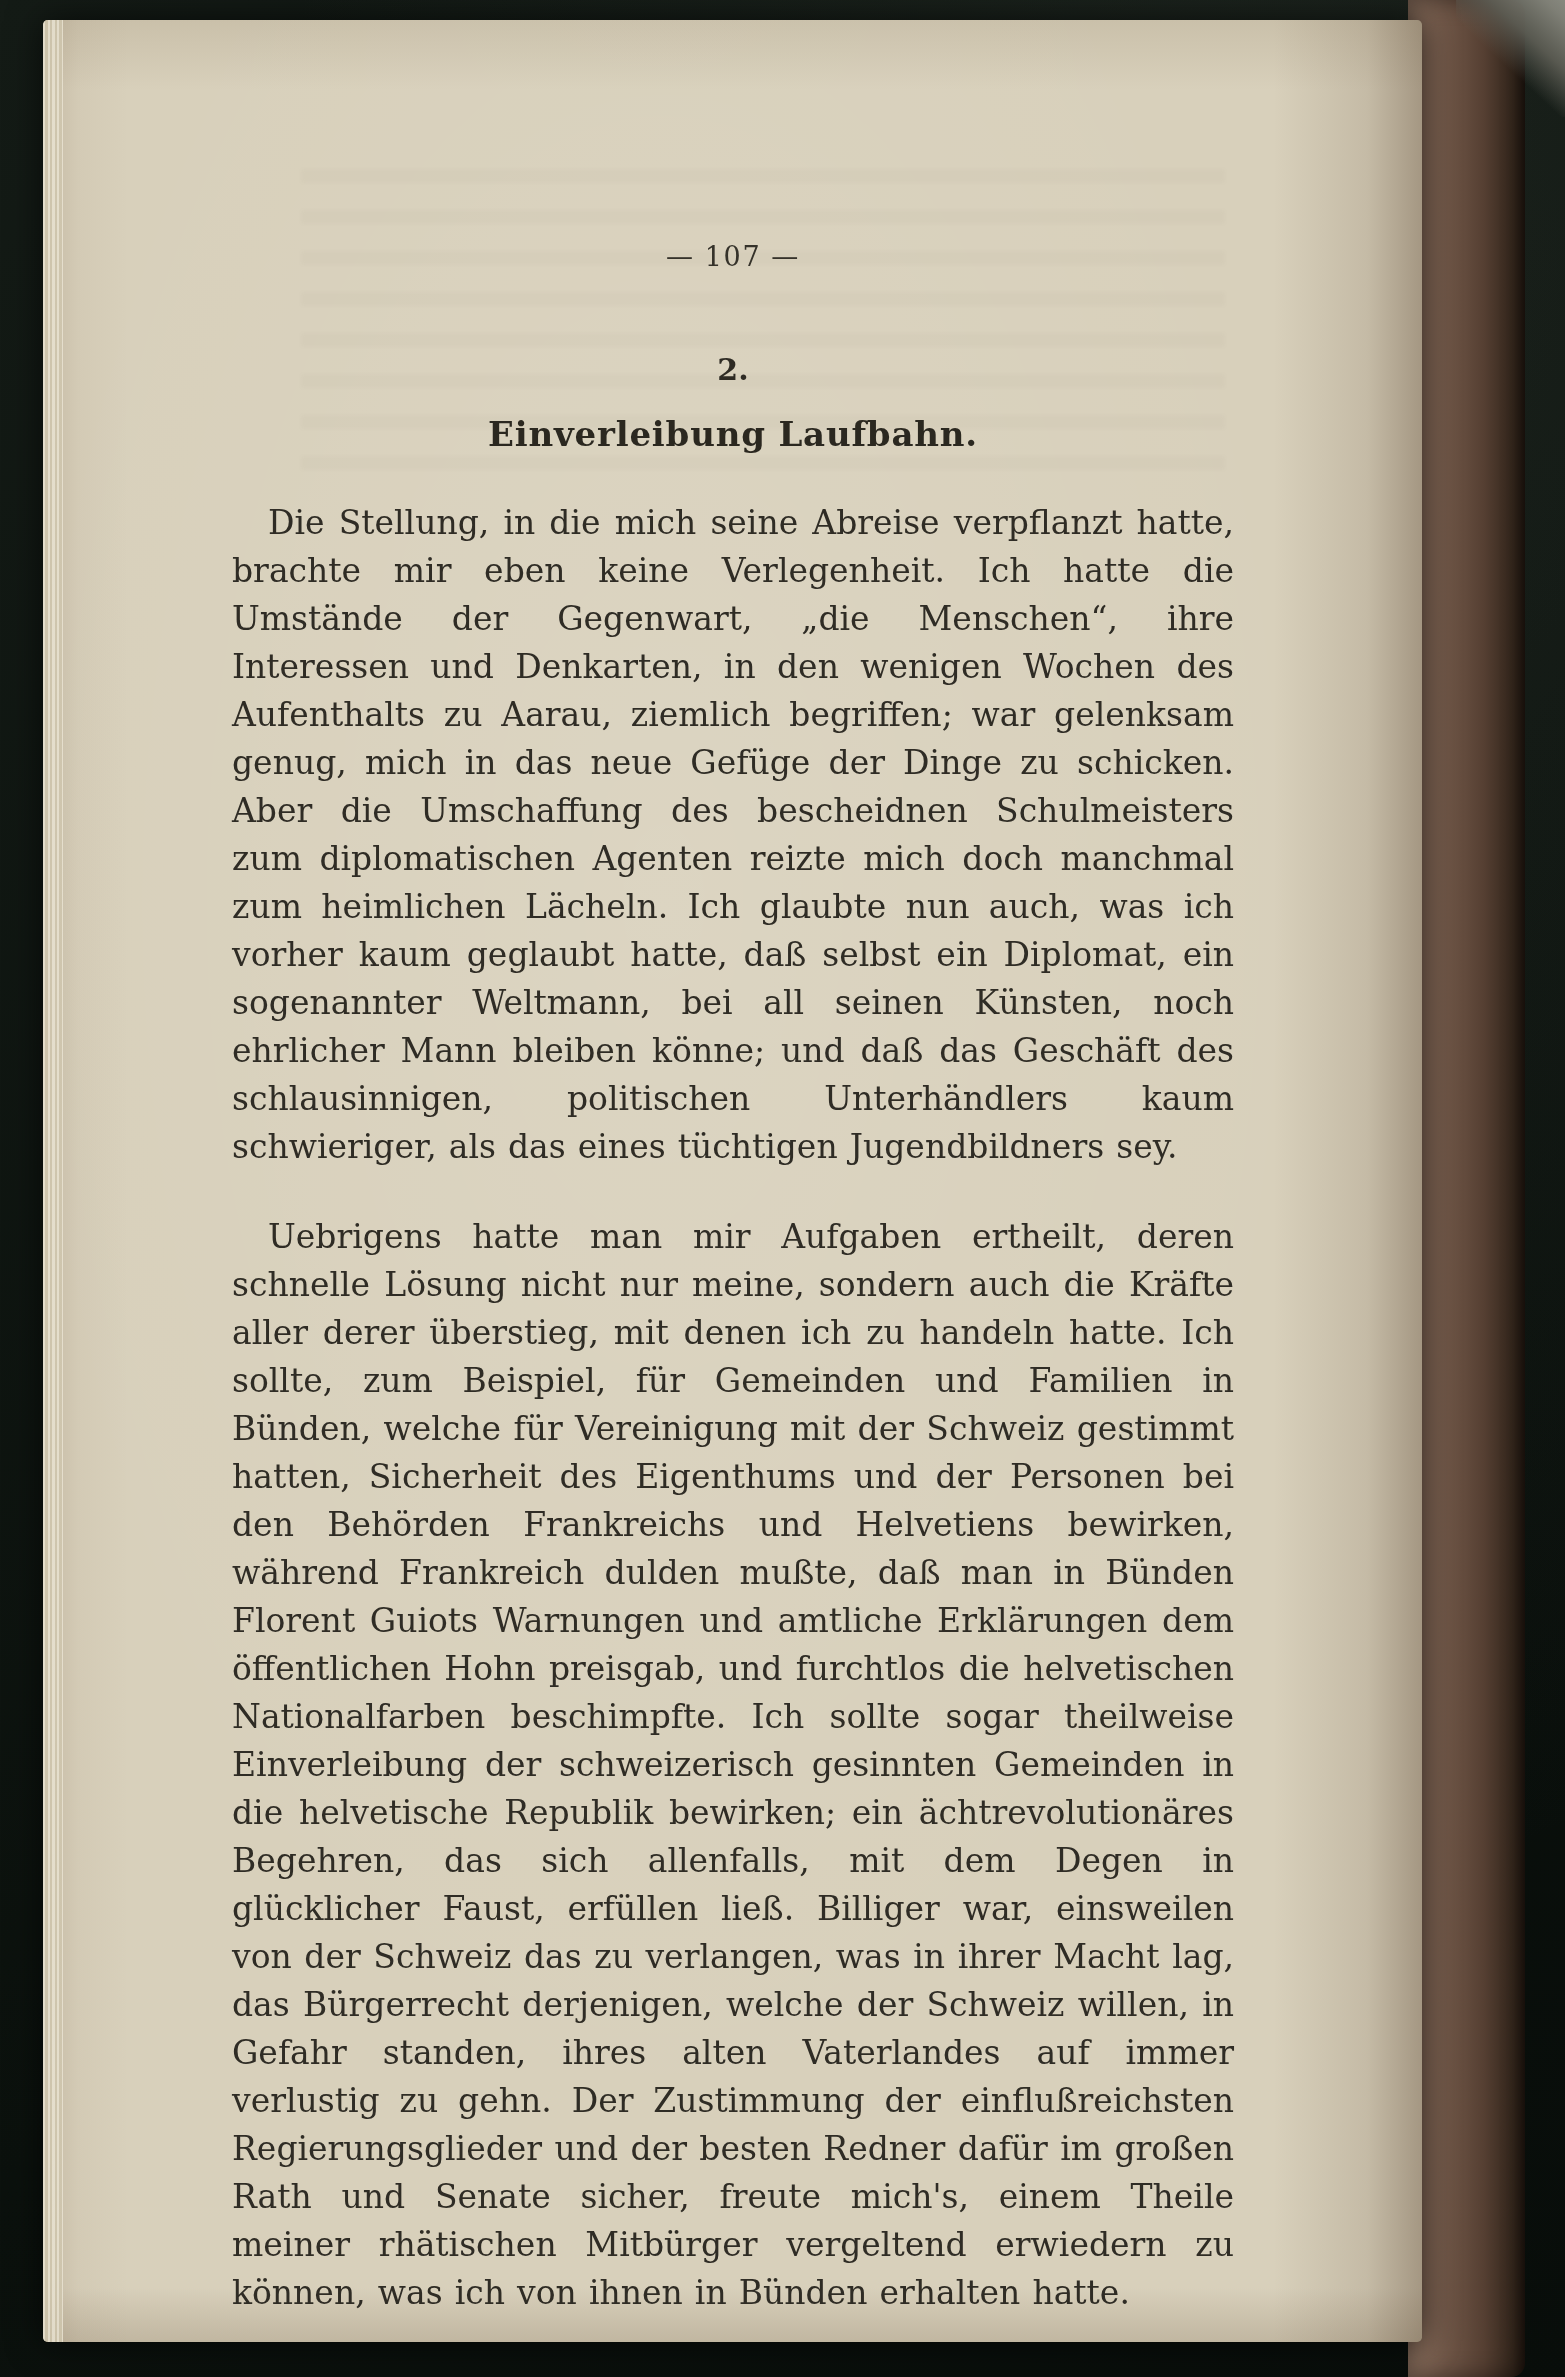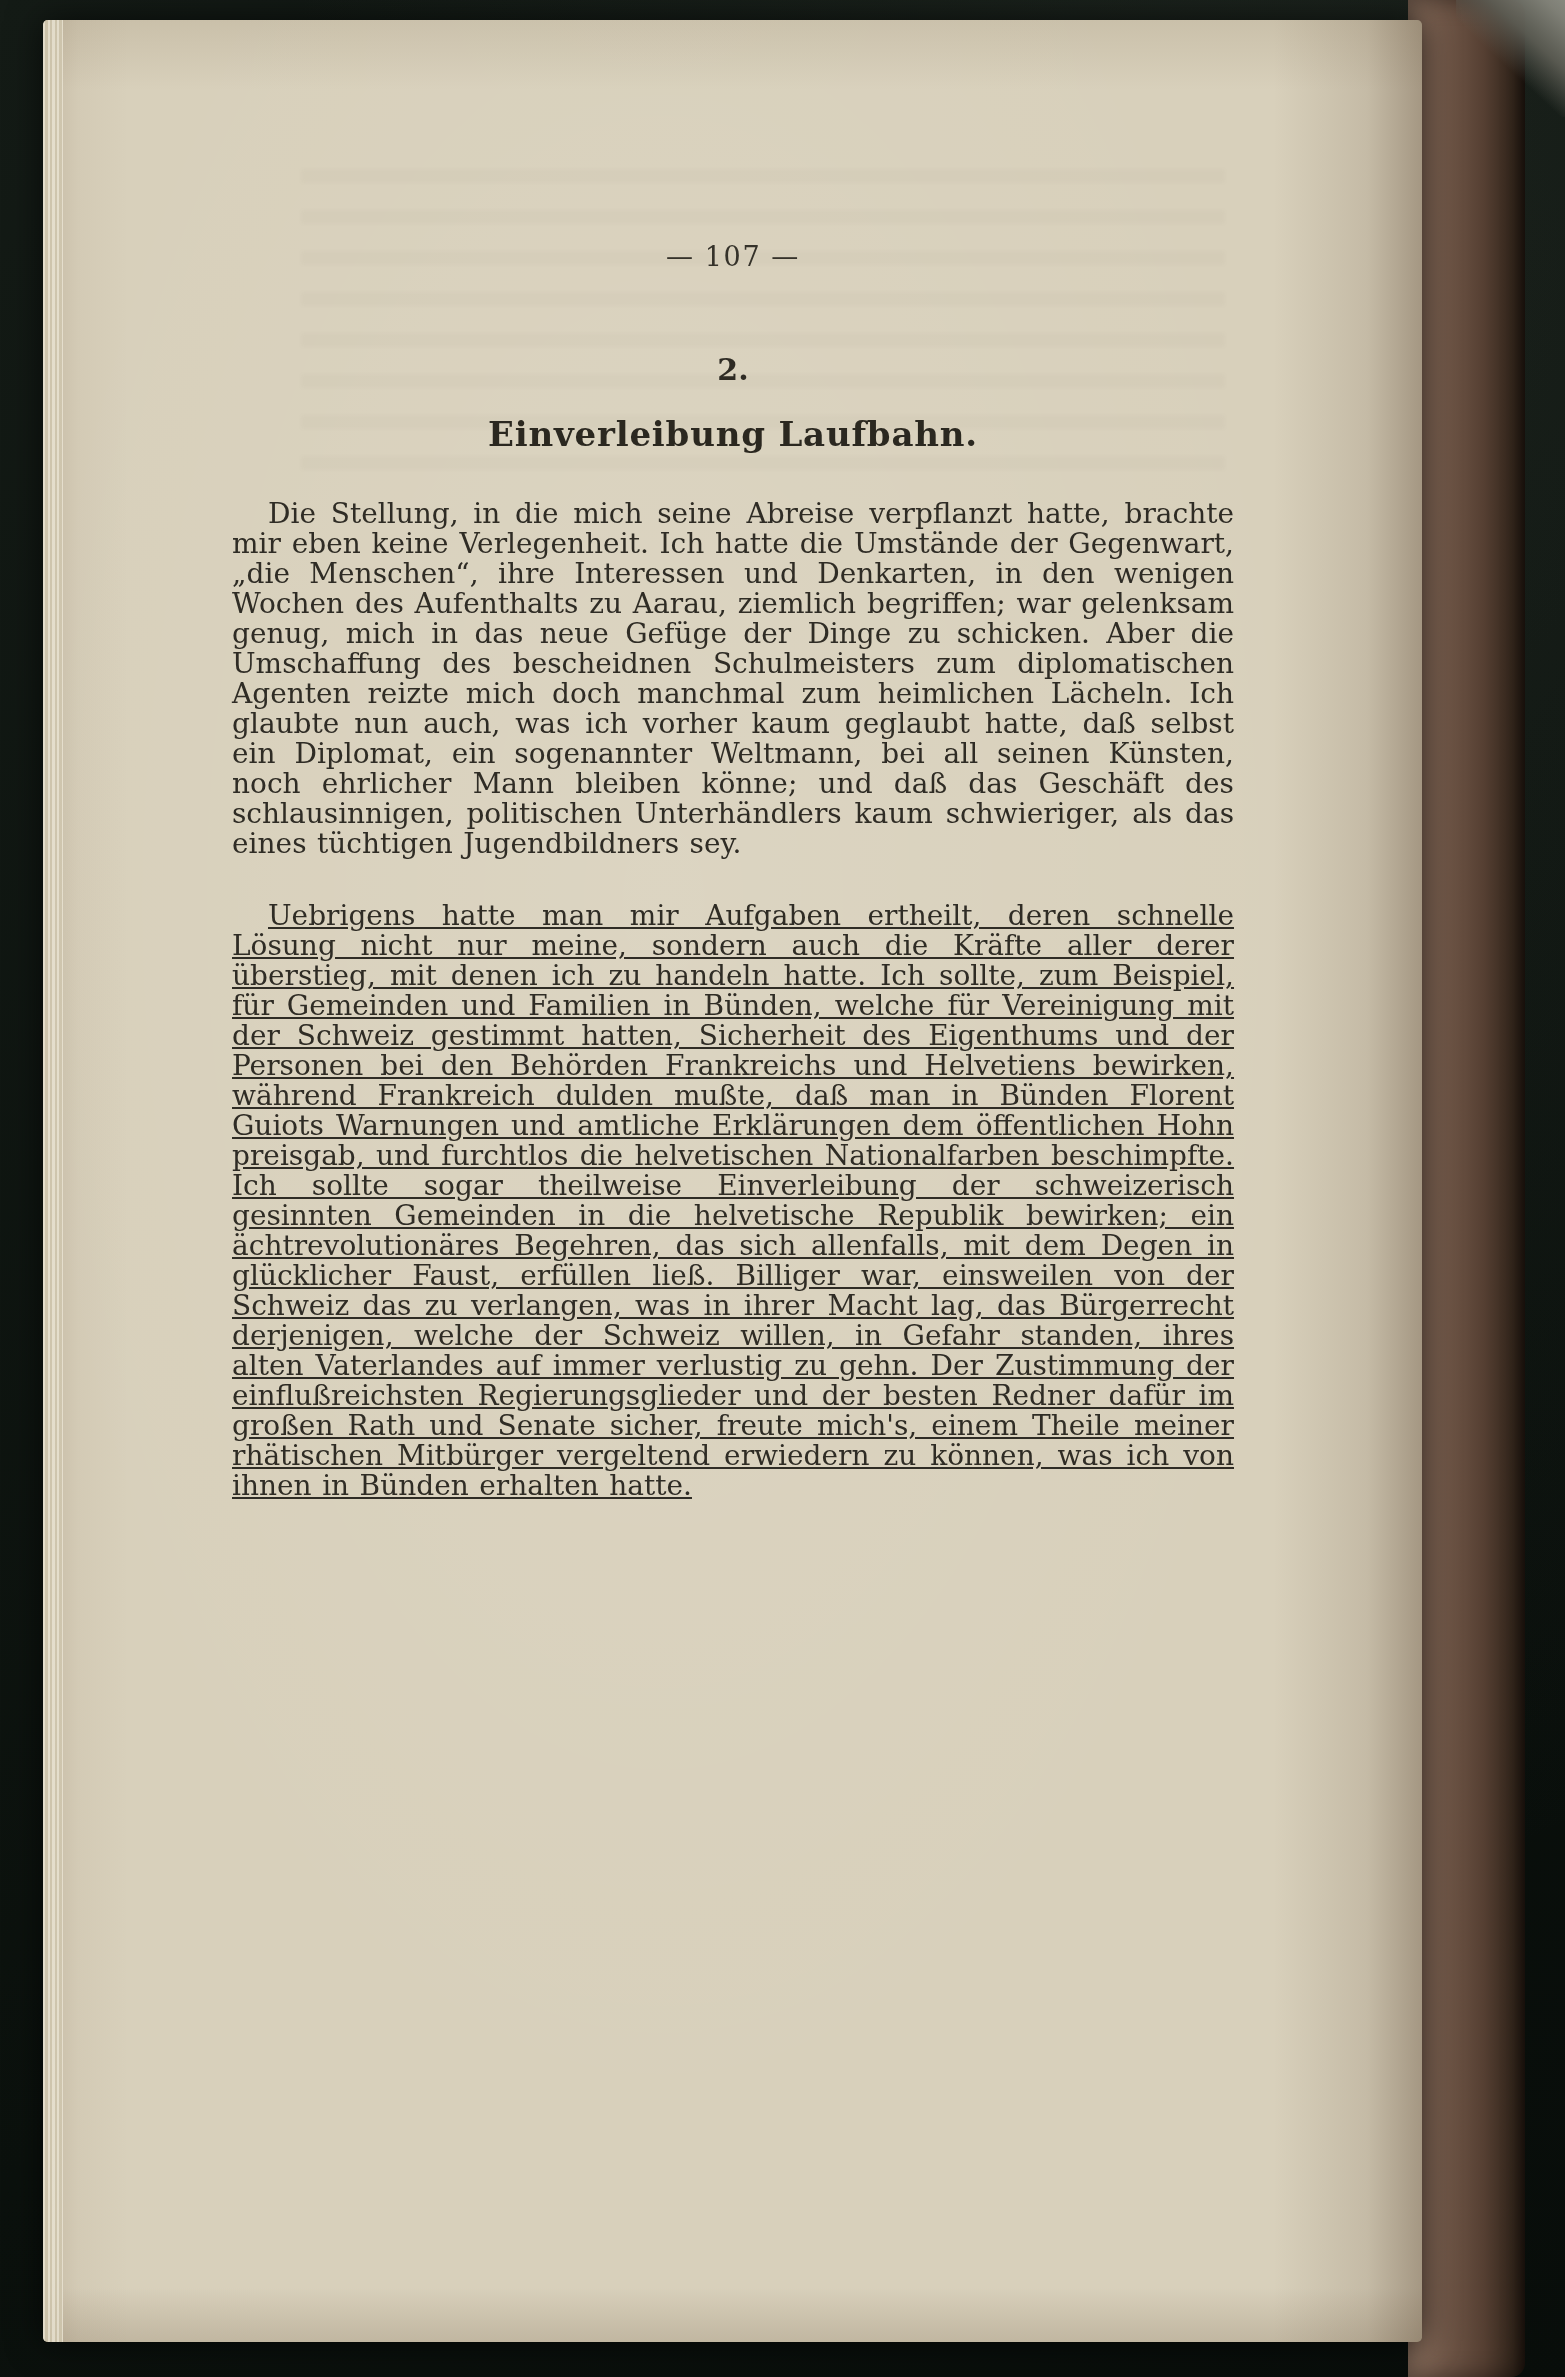--- a/index.html
+++ b/index.html
@@ -126,32 +126,31 @@
     text-align: center;
     font-weight: 700;
     font-size: 34px;
     letter-spacing: 0.8px;
     color: #2b2820;
   }
 
   .para {
     margin: 0;
     margin-top: 45px;
-    font-size: 28px;
-    line-height: 30px;
+    font-size: 33px;
+    line-height: 48px;
     text-align: justify;
     text-indent: 36px;
     word-spacing: 1.6px;
     hyphens: auto;
     color: #2f2c25;
   }
 
   .para + .para {
     margin-top: 42px;
-    text-decoration: underline;
   }
 </style>
 </head>
 <body>
 
 <div class="scene">
 
   <div class="cover-strip"></div>
   <div class="corner"></div>
 

